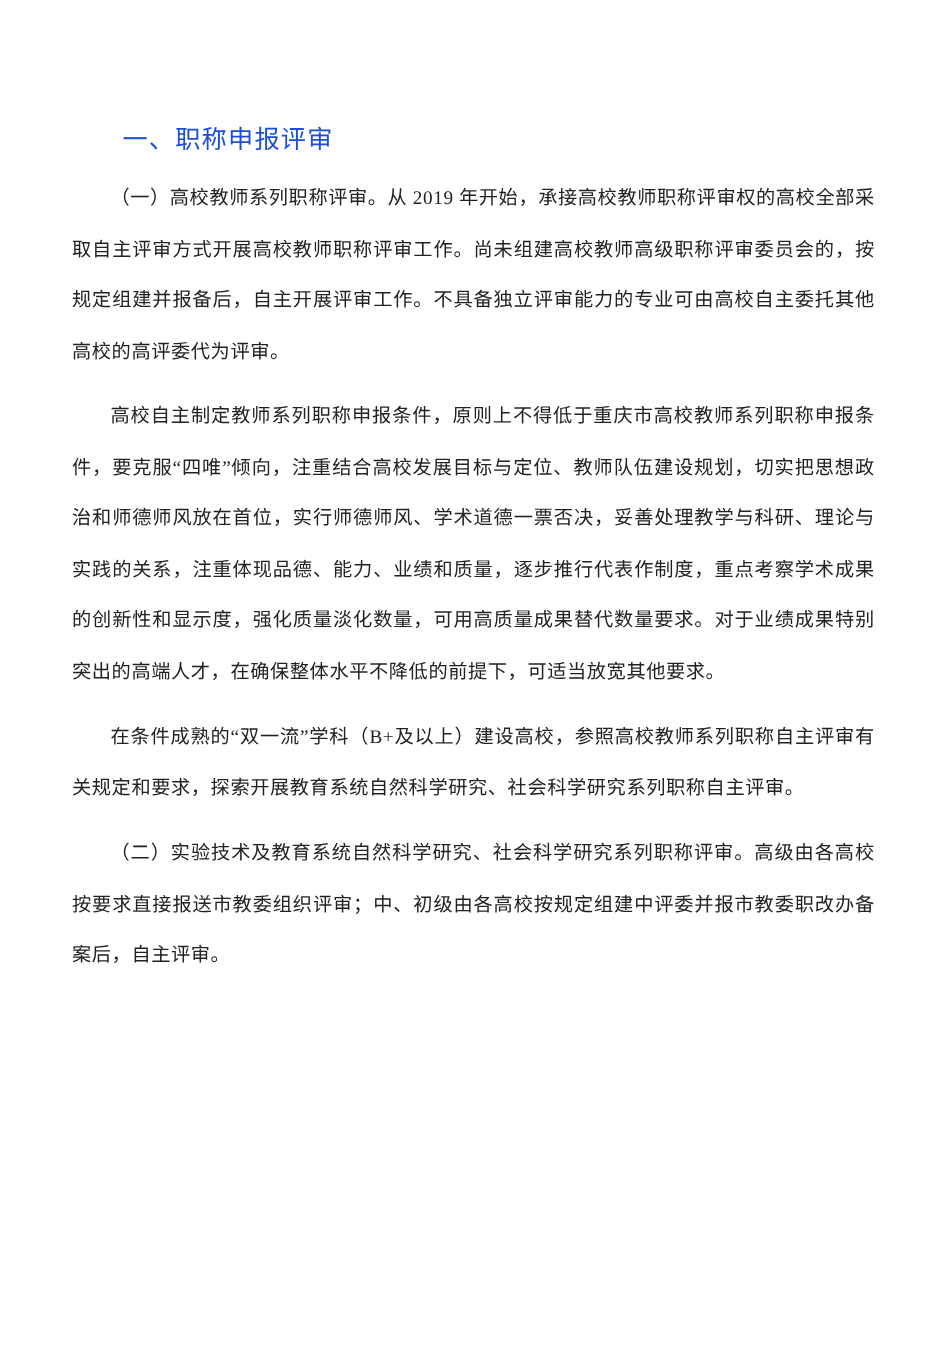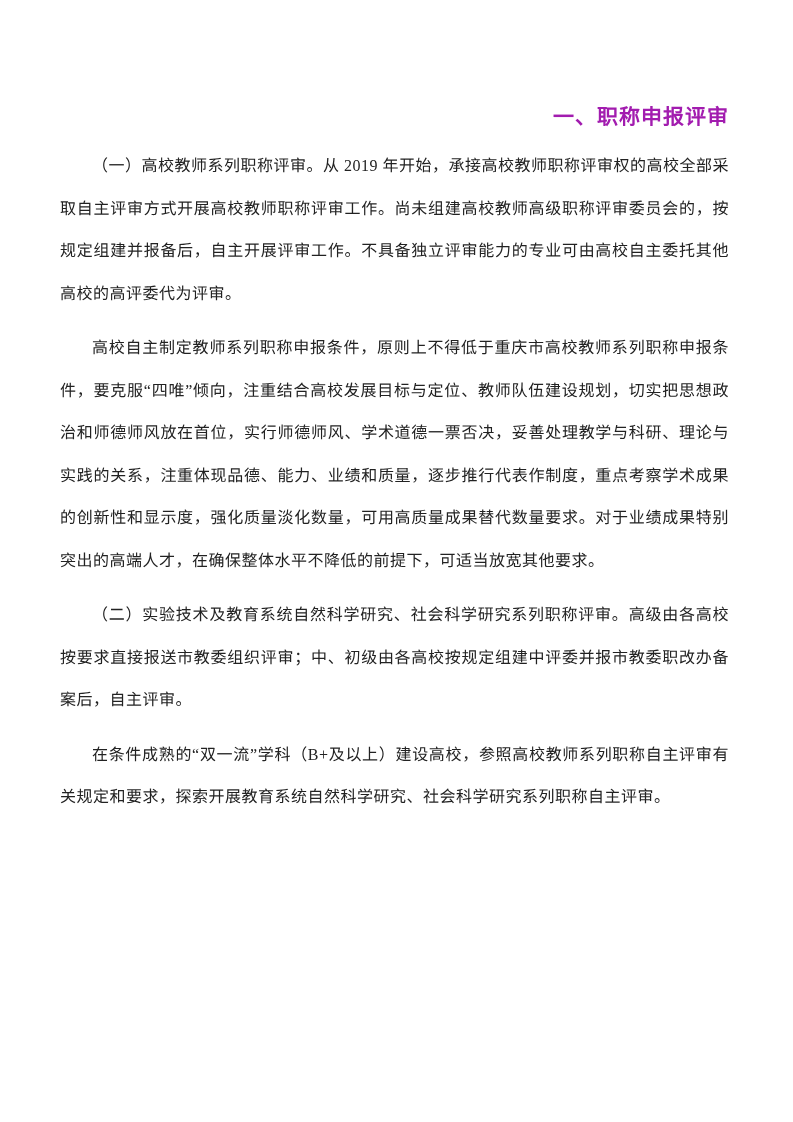--- a/index.html
+++ b/index.html
@@ -13,27 +13,26 @@
     height: 1122px;
     margin: 0 auto;
     background: #ffffff;
     box-sizing: border-box;
     padding: 101px 64px 0 60px;
     overflow: hidden;
   }
   .heading {
     margin: 0;
     font-family: "Liberation Sans", sans-serif;
-    font-weight: bold;
+    font-weight: normal;
     font-size: 21px;
     line-height: 32px;
     letter-spacing: 1px;
-    color: #a21caf;
+    color: #1d4ed8;
     text-indent: 2em;
-    text-align: right;
   }
   .para {
     margin: 12px 0 0 0;
     font-family: "Liberation Serif", "DejaVu Serif", serif;
     font-size: 16px;
     line-height: 42.5px;
     letter-spacing: 0.5px;
     color: #222222;
     text-indent: 2em;
     text-align: justify;
@@ -41,15 +40,15 @@
     word-break: break-all;
   }
 </style>
 </head>
 <body>
 
 <div class="page">
   <h1 class="heading">一、职称申报评审</h1>
   <p class="para">（一）高校教师系列职称评审。从 2019 年开始，承接高校教师职称评审权的高校全部采取自主评审方式开展高校教师职称评审工作。尚未组建高校教师高级职称评审委员会的，按规定组建并报备后，自主开展评审工作。不具备独立评审能力的专业可由高校自主委托其他高校的高评委代为评审。</p>
   <p class="para">高校自主制定教师系列职称申报条件，原则上不得低于重庆市高校教师系列职称申报条件，要克服“四唯”倾向，注重结合高校发展目标与定位、教师队伍建设规划，切实把思想政治和师德师风放在首位，实行师德师风、学术道德一票否决，妥善处理教学与科研、理论与实践的关系，注重体现品德、能力、业绩和质量，逐步推行代表作制度，重点考察学术成果的创新性和显示度，强化质量淡化数量，可用高质量成果替代数量要求。对于业绩成果特别突出的高端人才，在确保整体水平不降低的前提下，可适当放宽其他要求。</p>
+  <p class="para">在条件成熟的“双一流”学科（B+及以上）建设高校，参照高校教师系列职称自主评审有关规定和要求，探索开展教育系统自然科学研究、社会科学研究系列职称自主评审。</p>
   <p class="para">（二）实验技术及教育系统自然科学研究、社会科学研究系列职称评审。高级由各高校按要求直接报送市教委组织评审；中、初级由各高校按规定组建中评委并报市教委职改办备案后，自主评审。</p>
-  <p class="para">在条件成熟的“双一流”学科（B+及以上）建设高校，参照高校教师系列职称自主评审有关规定和要求，探索开展教育系统自然科学研究、社会科学研究系列职称自主评审。</p>
 </div>
 
 </body></html>

